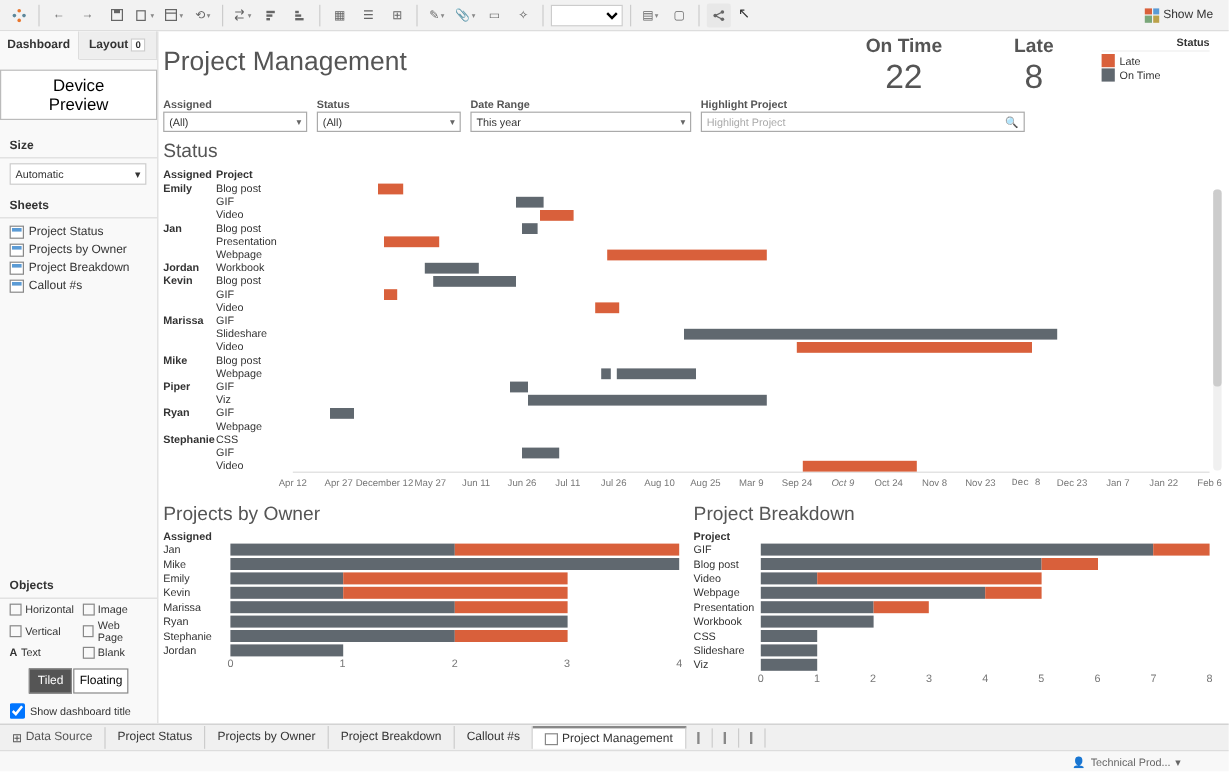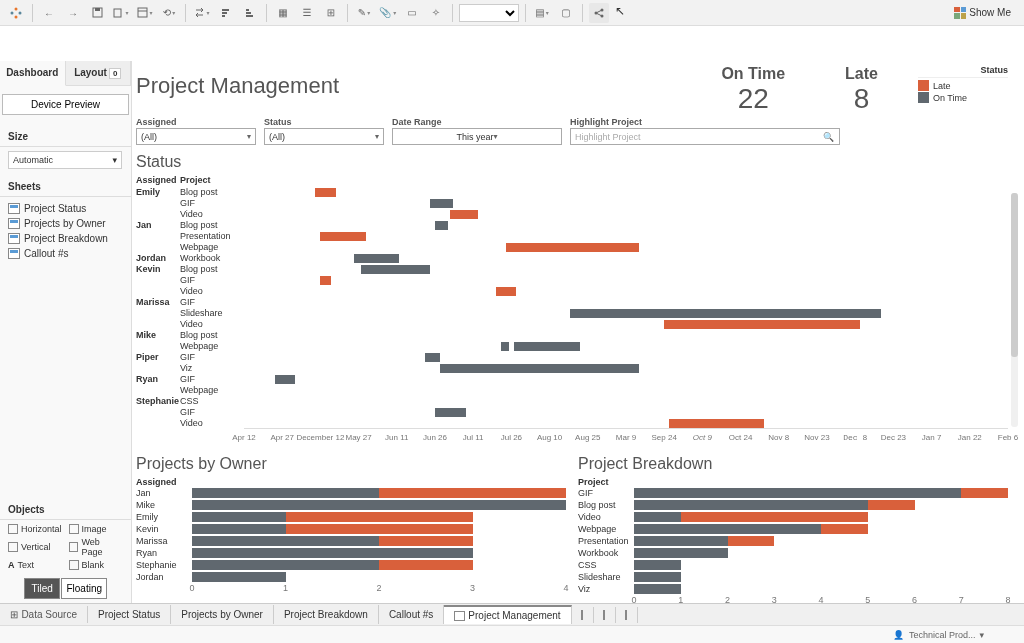--- a/index.html
+++ b/index.html
@@ -11,29 +11,29 @@
 .tb-sep { width: 1px; height: 18px; background: #ccc; margin: 0 2px; }
 .tb-dd { display:flex; align-items:center; }
 .tb-dd::after { content:"▾"; font-size:6px; color:#888; margin-left:1px; }
 .tb-select { width:60px; height:18px; border:1px solid #ccc; background:#fff; font-size:9px; }
 .tb-spacer { flex: 1; }
 .showme { display:flex; align-items:center; gap:3px; padding:2px 6px; border:1px solid transparent; cursor:pointer; }
 .showme-icon{width:12px;height:12px;display:grid;grid-template-columns:1fr 1fr;grid-template-rows:1fr 1fr;gap:1px;}
 .showme-icon span{display:block;}
 
 
-.app-body { flex: 1; display: flex; overflow: hidden; margin-top: 35px; }
+.app-body { flex: 1; display: flex; overflow: hidden; }
 
 
 .left-panel { width: 132px; background: #f9f9f9; border-right: 1px solid #ddd; display: flex; flex-direction: column; font-size:10px; }
 .lp-tabs { display:flex; border-bottom:1px solid #ddd; }
 .lp-tab { flex:1; padding:6px 4px; text-align:center; cursor:pointer; background:#eee; border-right:1px solid #ddd; font-weight:bold; }
 .lp-tab.active { background:#f9f9f9; border-bottom:1px solid #f9f9f9; margin-bottom:-1px;}
 .lp-tab .badge{ display:inline-block; padding:0 3px; font-size:8px; background:#fff; border:1px solid #ccc; margin-left:2px;}
-.lp-btn { margin:8px auto; padding:4px 28px; border:1px solid #bbb; background:#fff; cursor:pointer; font-size:10px; }
+.lp-btn { margin:8px auto; padding:4px 28px; border:1px solid #bbb; background:#fff; cursor:pointer; font-size:14px; }
 .lp-h { font-weight:bold; border-bottom:1px solid #ddd; padding:4px 8px; margin-top:4px; }
 .lp-dd { width: 114px; margin: 4px 8px; height:18px; border:1px solid #ccc; background:#fff; font-size:9px; padding:0 4px; display:flex; align-items:center; justify-content:space-between; cursor:pointer;}
 .lp-sheets { padding:4px 0; }
 .sheet-item { display:flex; align-items:center; gap:4px; padding:2px 8px; cursor:pointer;}
 .sheet-icon{width:12px;height:11px;background:#fff;border:1px solid #888;position:relative;}
 .sheet-icon::after{content:"";position:absolute;left:1px;top:1px;right:1px;height:3px;background:#5b9bd5;}
 .lp-spacer{flex:1;}
 .objects-grid{display:grid;grid-template-columns:1fr 1fr;gap:3px 6px;padding:4px 8px;font-size:9px;}
 .obj-item{display:flex;align-items:center;gap:3px;cursor:pointer;}
 .obj-ic{width:10px;height:10px;border:1px solid #888;}
@@ -52,21 +52,21 @@
 .kpi .val{font-size:28px;color:#555;}
 .legend-box{min-width:90px;font-size:9px;}
 .legend-title{text-align:right;font-weight:bold;border-bottom:1px solid #eee;padding-bottom:2px;margin-bottom:2px;}
 .leg-item{display:flex;align-items:center;gap:4px;margin:1px 0;}
 .leg-sw{width:11px;height:11px;}
 
 .filters{display:flex;gap:8px;margin:2px 0 6px;}
 .filter{display:flex;flex-direction:column;font-size:9px;}
 .filter label{font-weight:bold;margin-bottom:1px;color:#555;}
 .filter .sel{border:1px solid #aaa;height:17px;width:120px;display:flex;align-items:center;justify-content:space-between;padding:0 4px;background:#fff;cursor:pointer;}
-.filter .sel.wide{width:170px;justify-content:center;}
+.filter .sel.wide{width:184px;}
 .filter .sel .arr{font-size:8px;color:#666;}
 .filter .sel.search{width:270px;color:#aaa;}
 .filter .sel.search .mag{color:#888;}
 
 .section-title{font-size:16px;color:#555;margin:2px 0 4px;}
 
 
 .gantt-wrap{flex:0 0 auto;position:relative;}
 .gantt{display:flex;font-size:9px;}
 .gantt-labels{display:flex;}
@@ -257,20 +257,24 @@
         </div>
       <div class="obj-item">
           <span class="obj-ic"></span>
           <span>Blank</span>
         </div>
     </div>
     <div class="til-fl">
       <button class="active">Tiled</button>
       <button>Floating</button>
     </div>
+    <label class="lp-check">
+        <input type="checkbox" checked="" style="">
+        <span>Show dashboard title</span>
+      </label>
   </div>
 
   <div class="dash-area">
     <div class="dash-header">
       <div class="dash-title">Project Management</div>
       <div class="kpi">
         <div class="lbl">On Time</div>
         <div class="val">22</div>
       </div>
       <div class="kpi">

